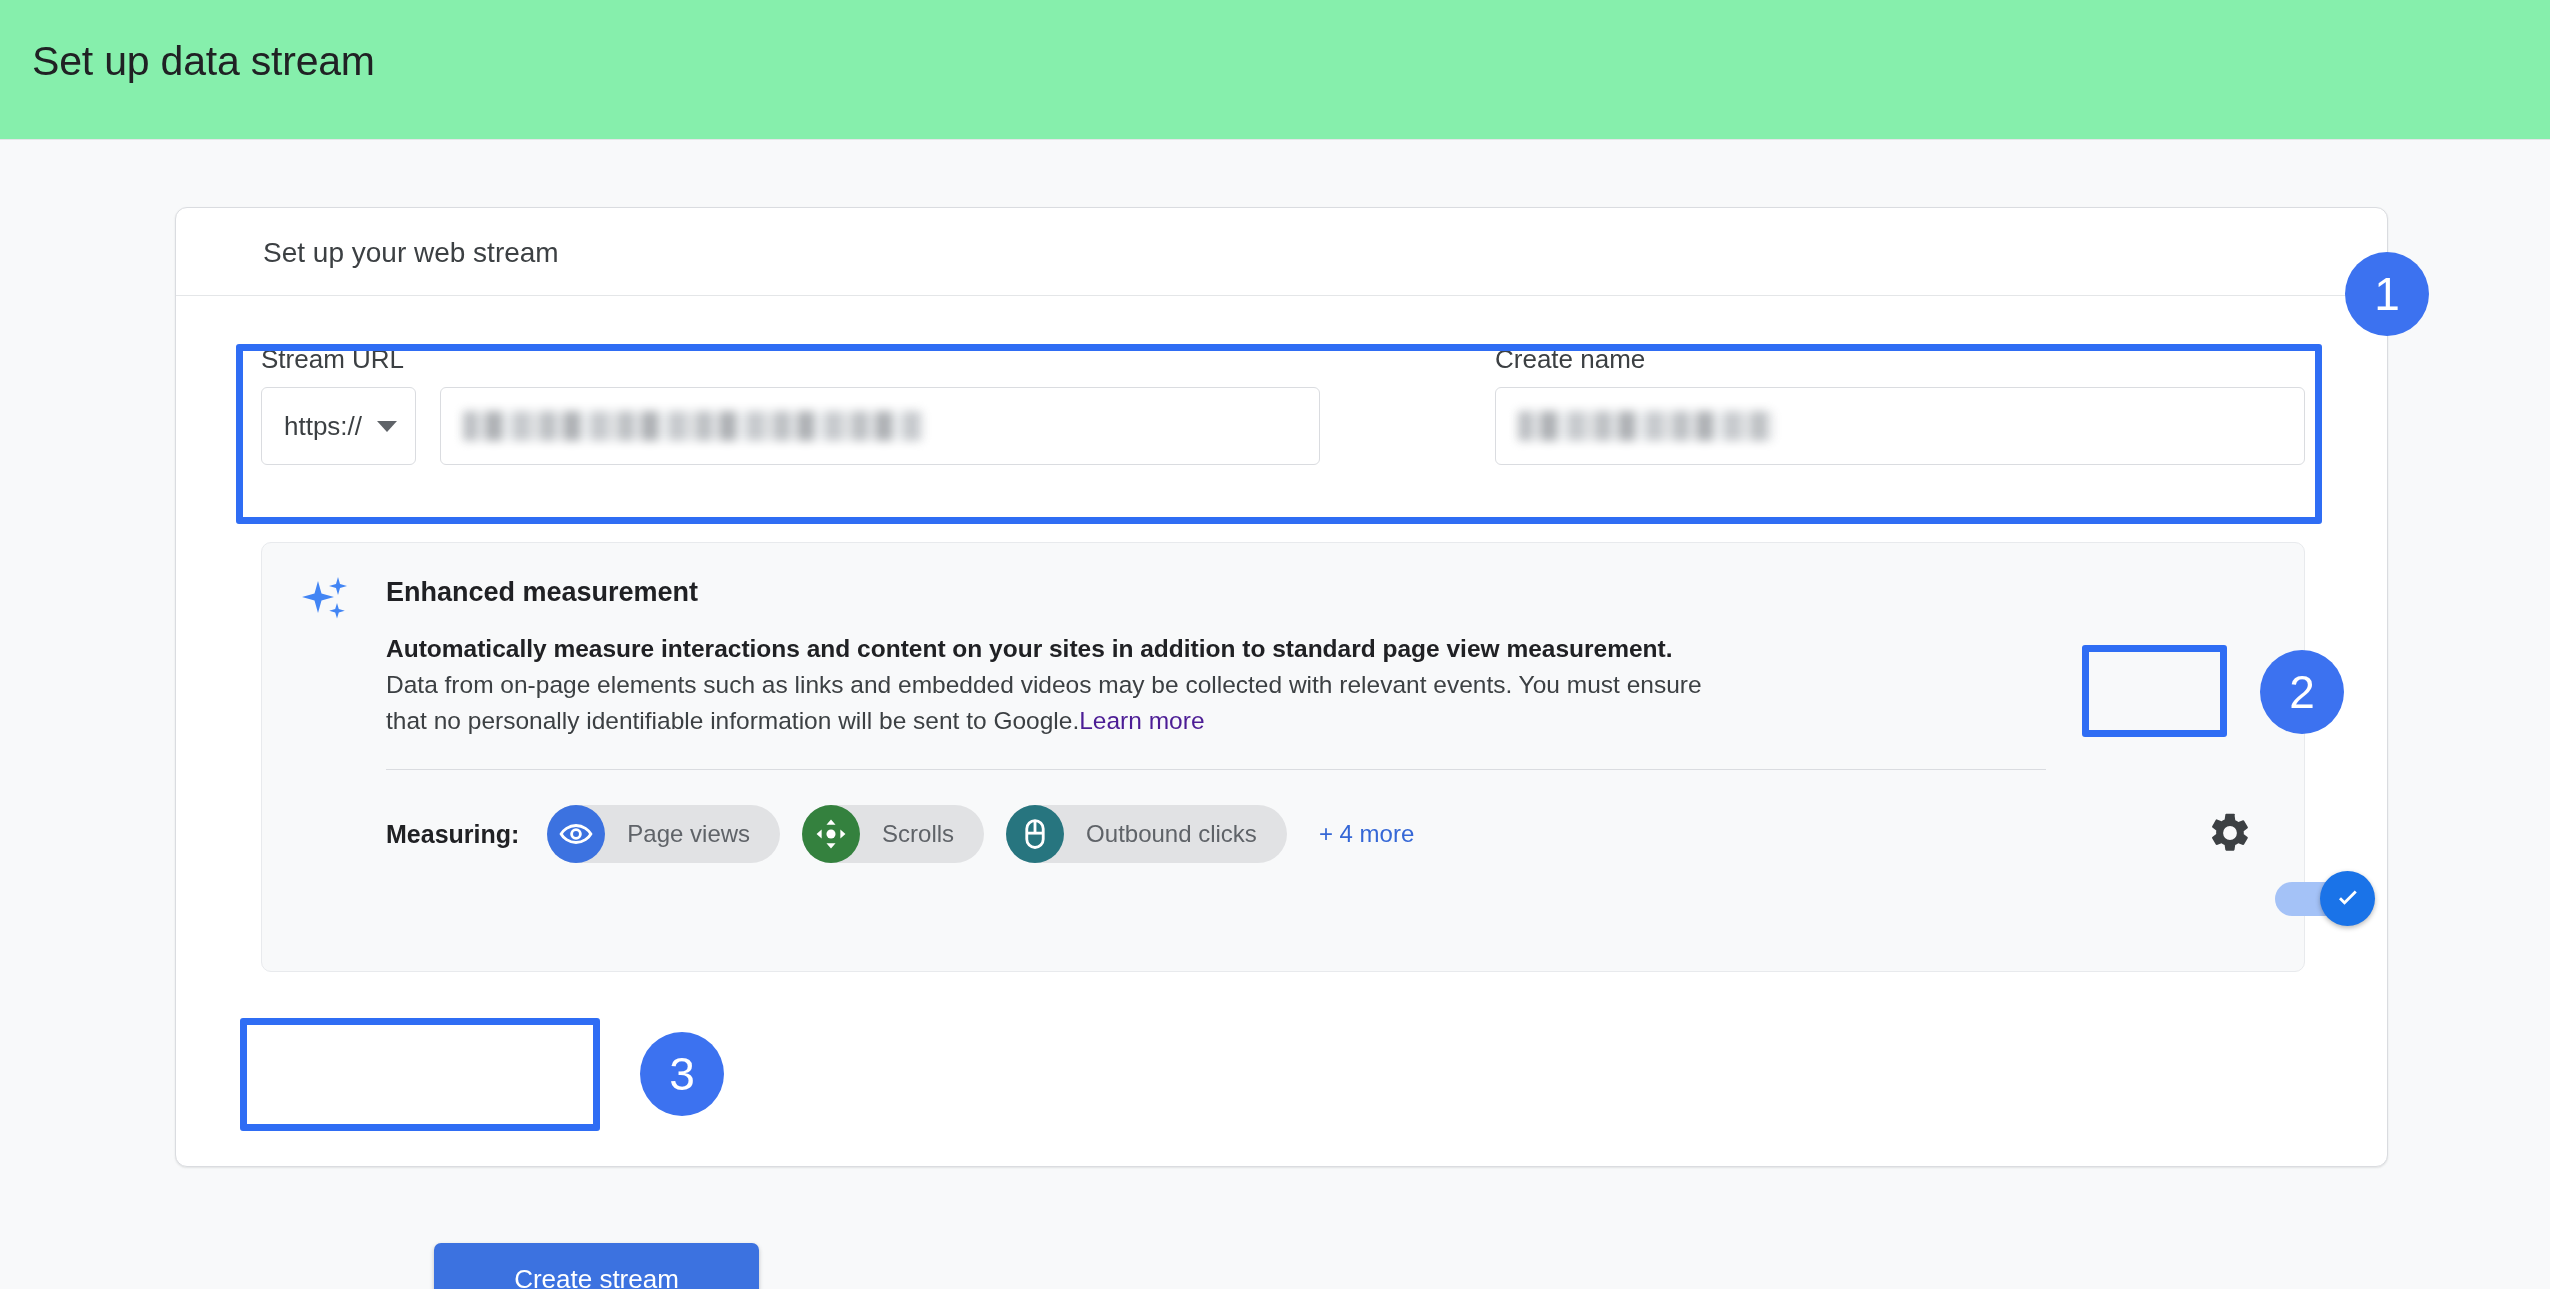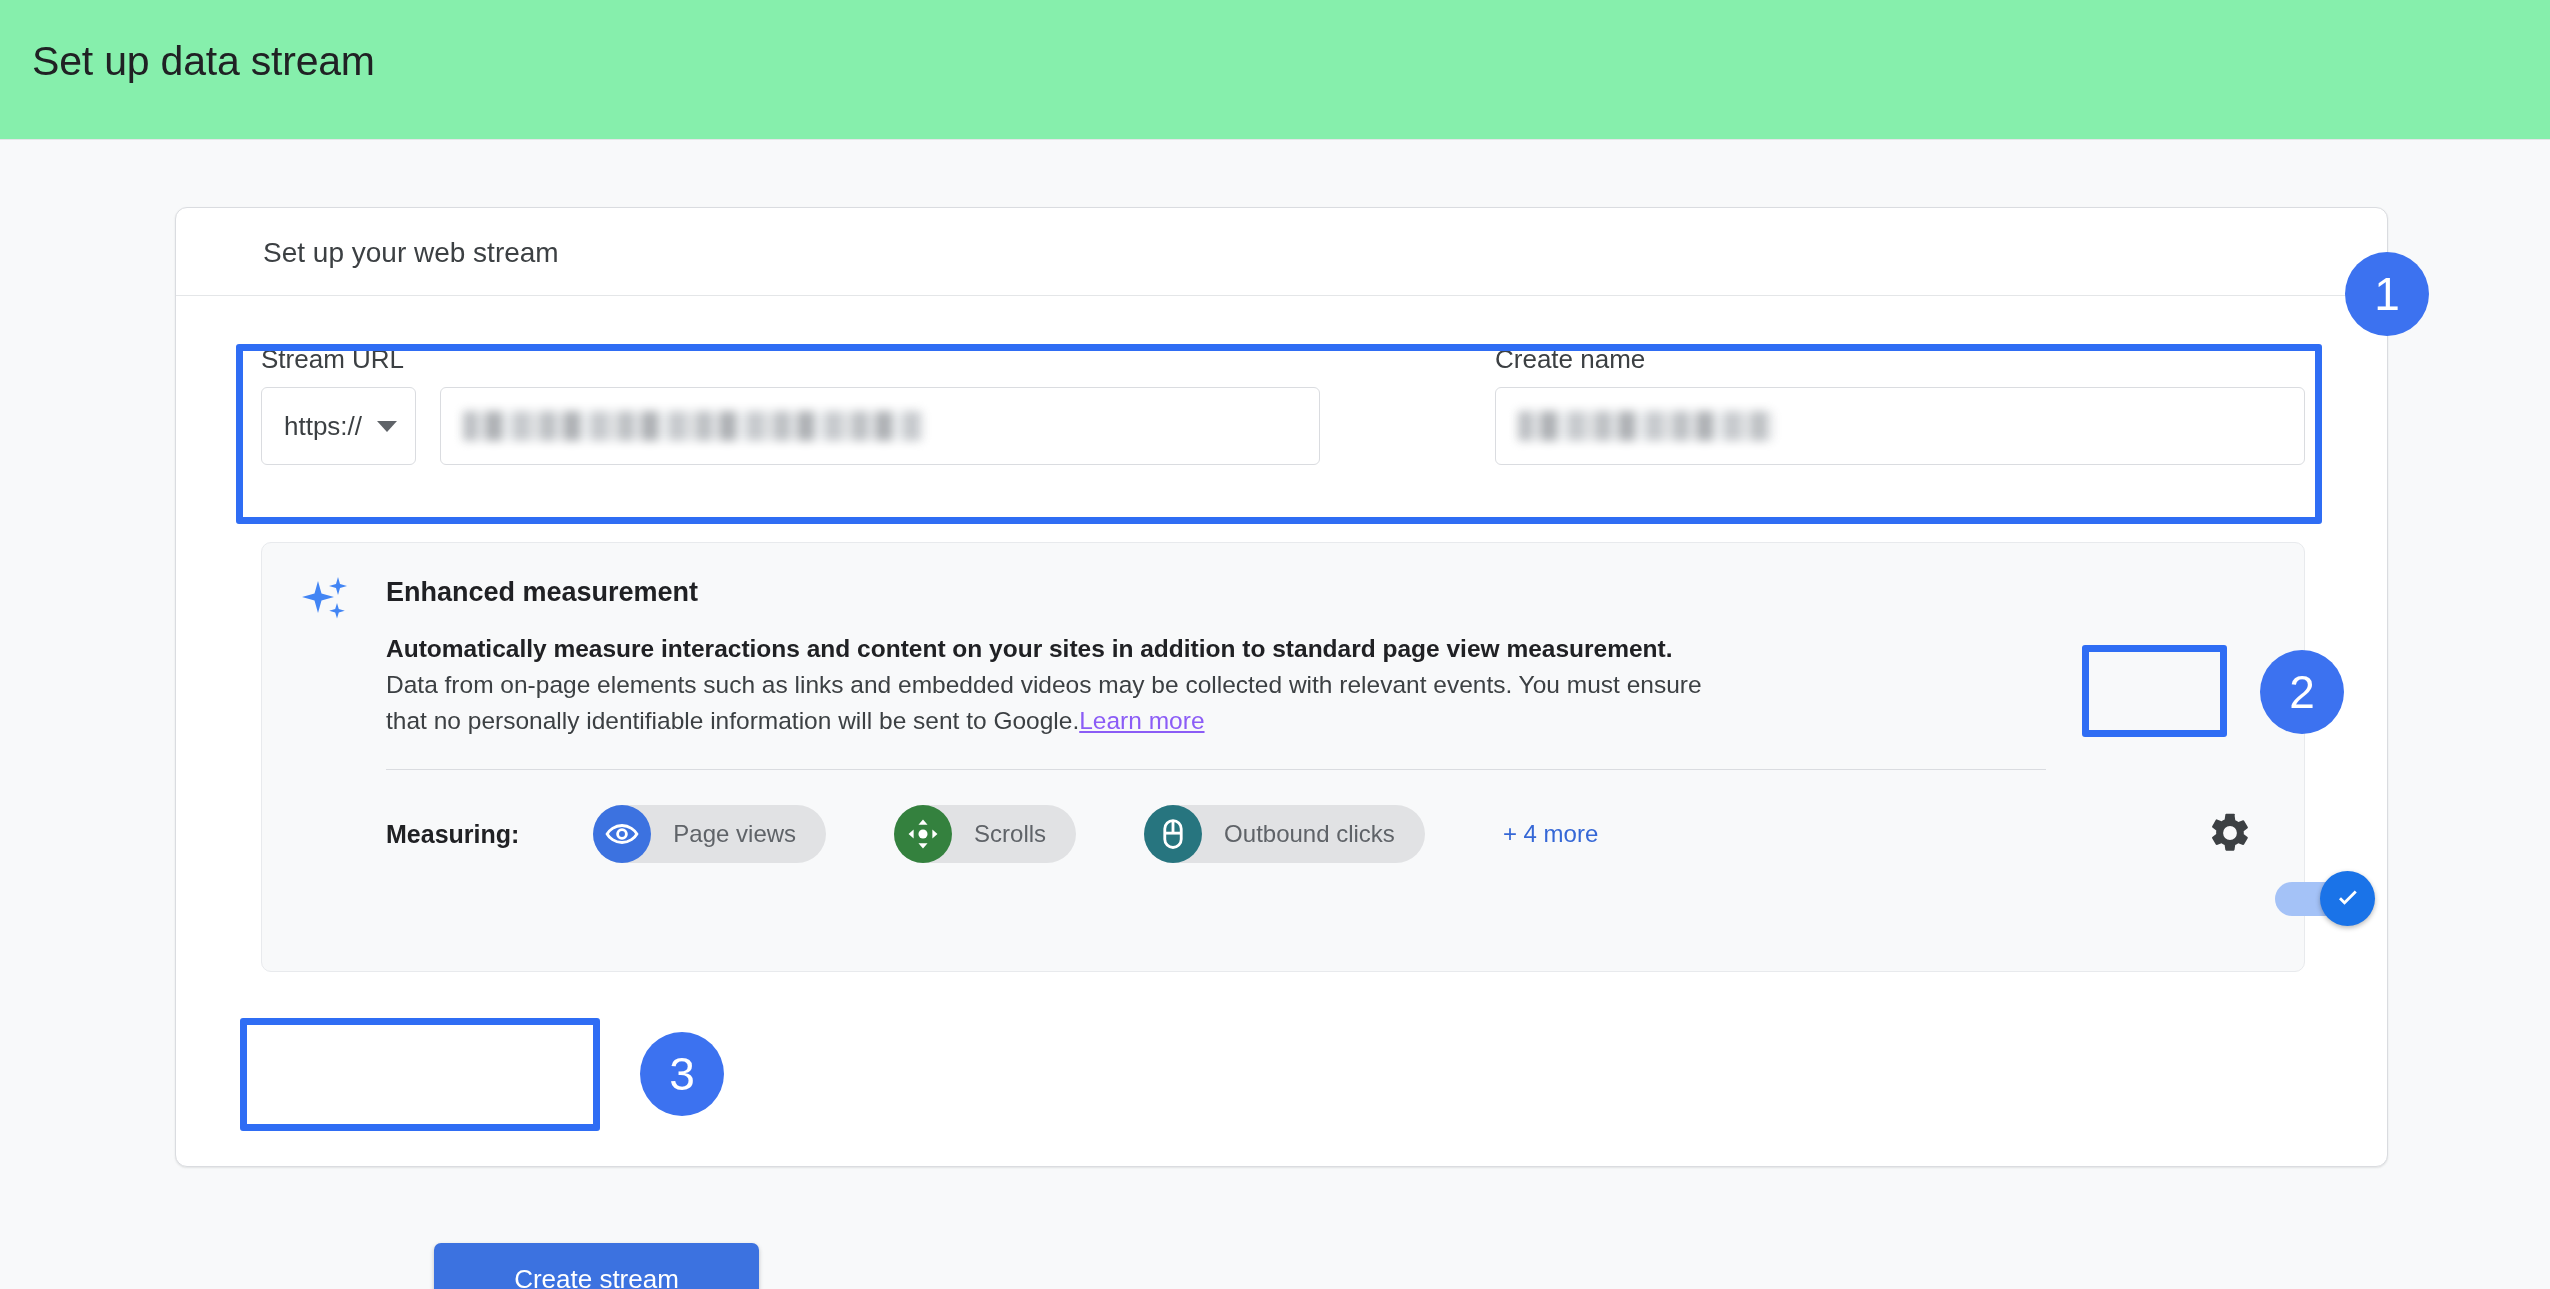--- a/index.html
+++ b/index.html
@@ -187,42 +187,40 @@
     position: absolute;
     left: 124px;
     top: 88px;
     width: 1320px;
     font-size: 24.5px;
     line-height: 36px;
     color: #3c4043;
   }
   .em-body .bold-line { font-weight: 700; color: #202124; display: block; }
   .learn-more {
-    color: #8b5cf6;
-    text-decoration: underline;
+    color: #4c1d95;
     cursor: pointer;
     text-align: center;
   }
 
   .em-divider {
     position: absolute;
     left: 124px;
     top: 226px;
     width: 1660px;
     height: 1px;
     background: #dadce0;
   }
 
   .measuring-row {
     position: absolute;
     left: 124px;
     top: 262px;
     display: flex;
     align-items: center;
-    gap: 46px;
   }
   .measuring-label {
     font-size: 25px;
     font-weight: 700;
     color: #202124;
     margin-right: 28px;
   }
   .chip {
     display: flex;
     align-items: center;

